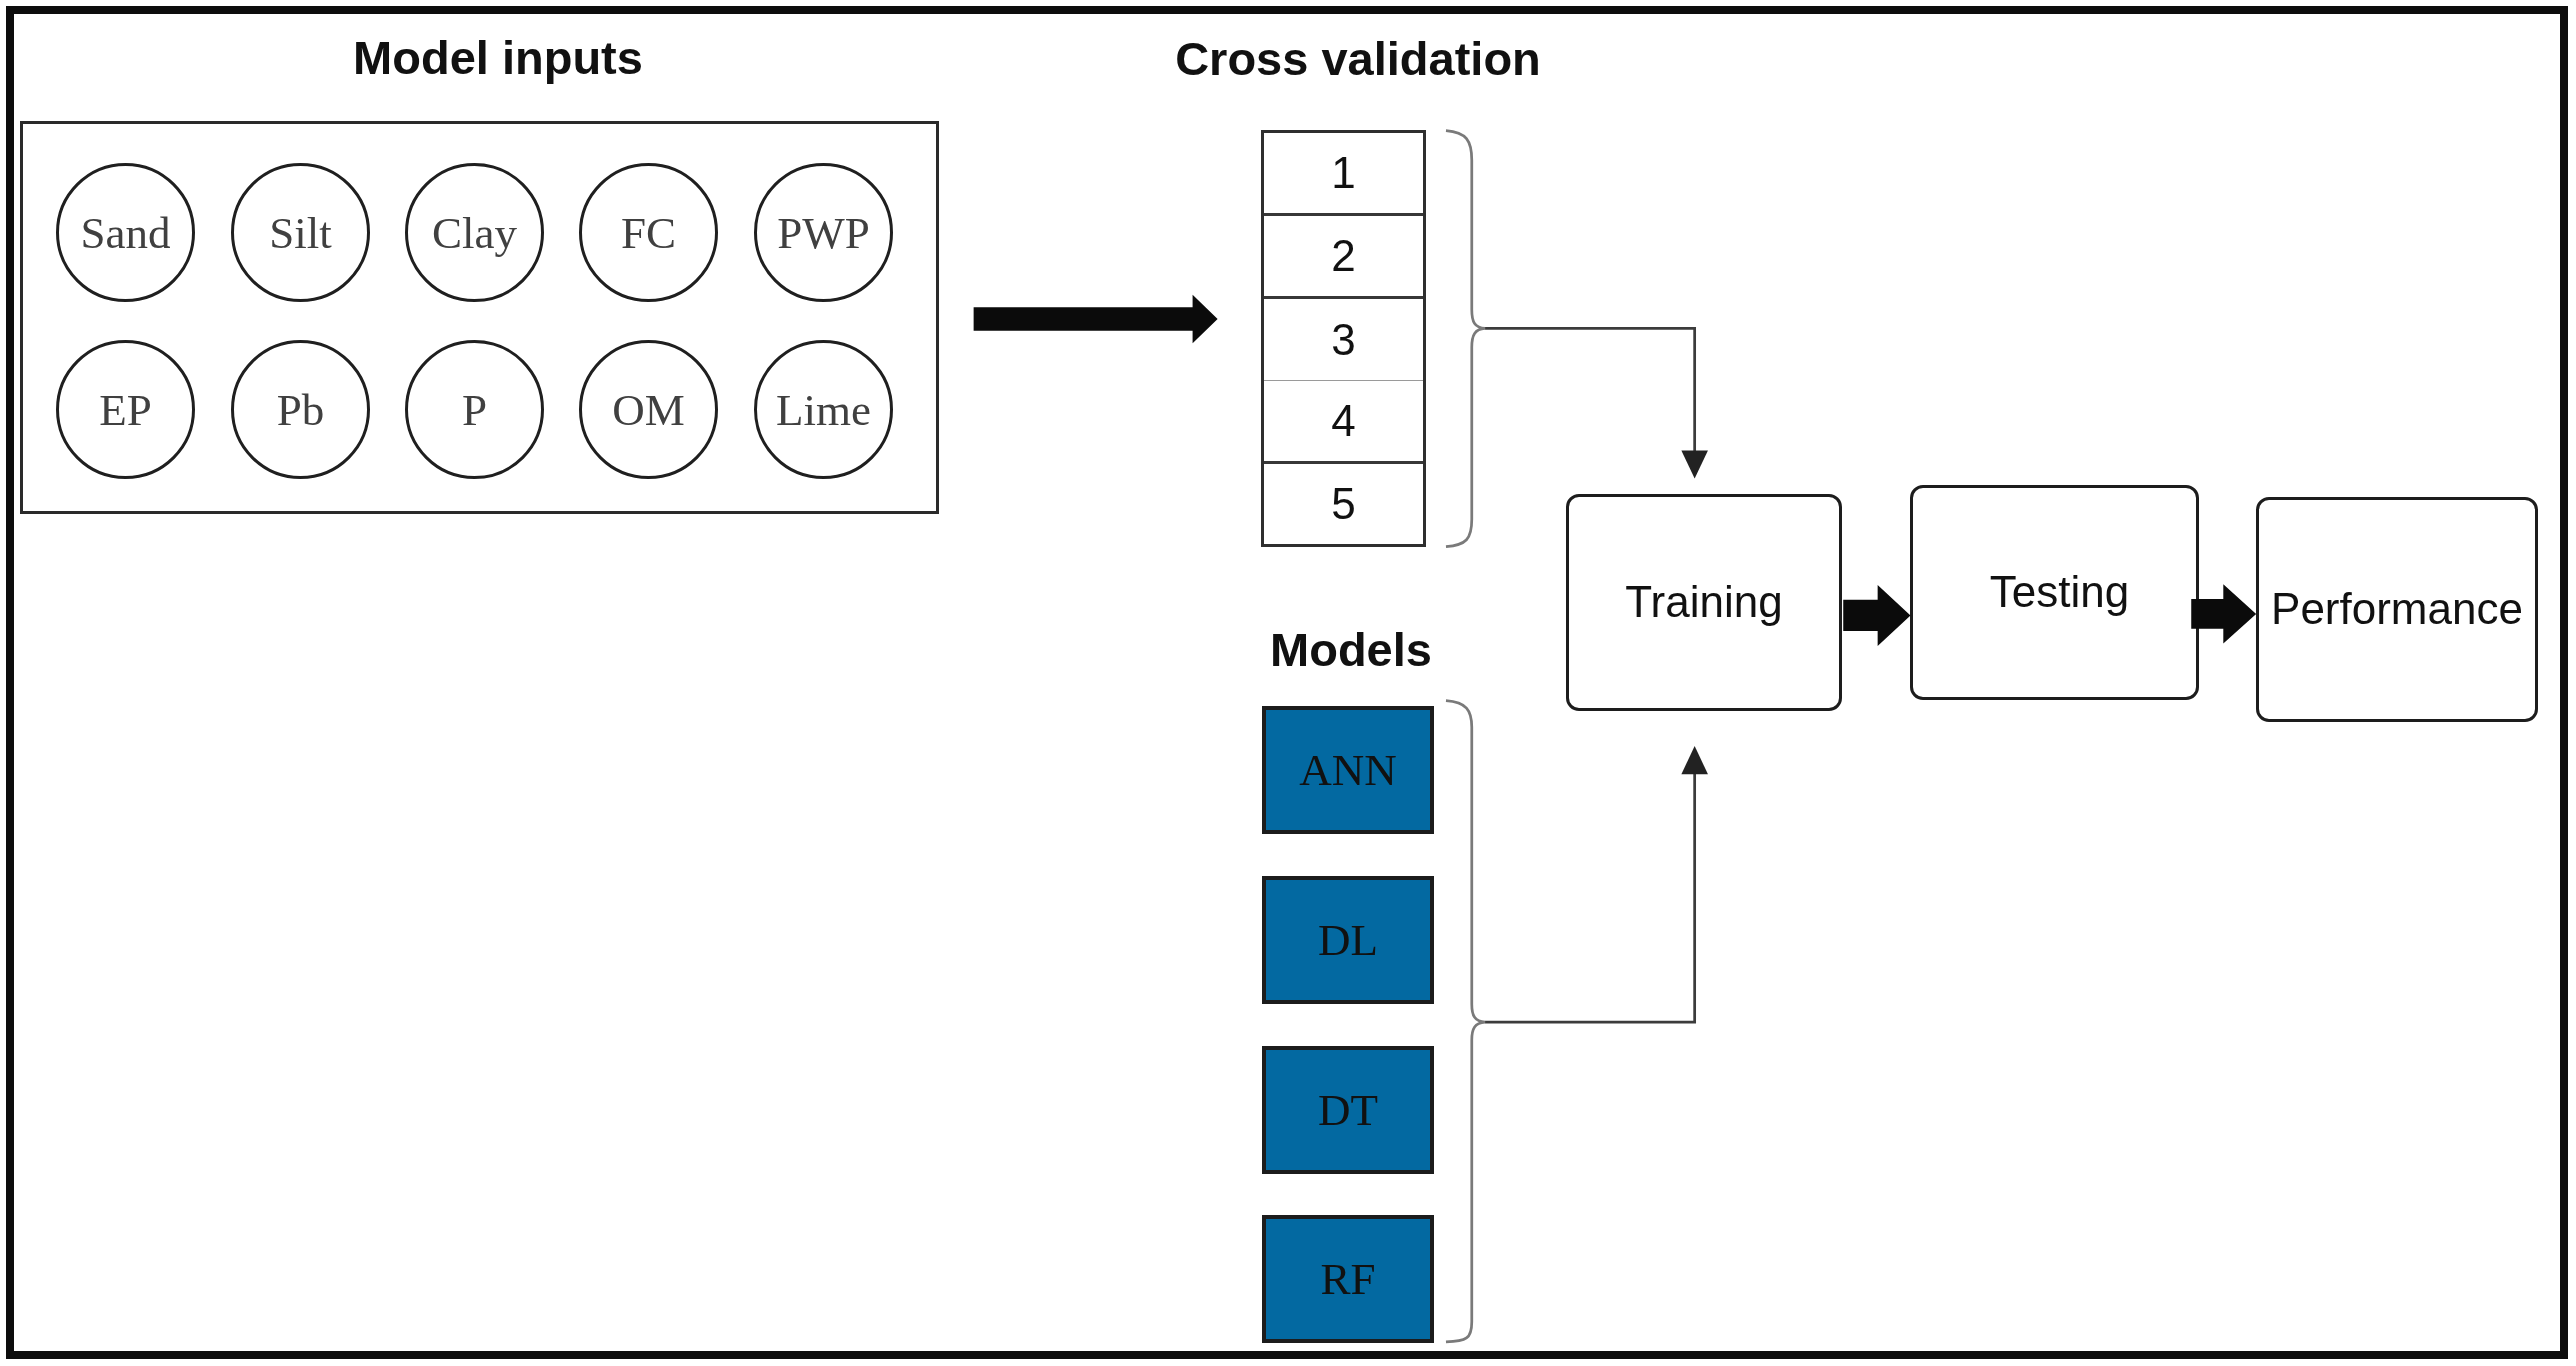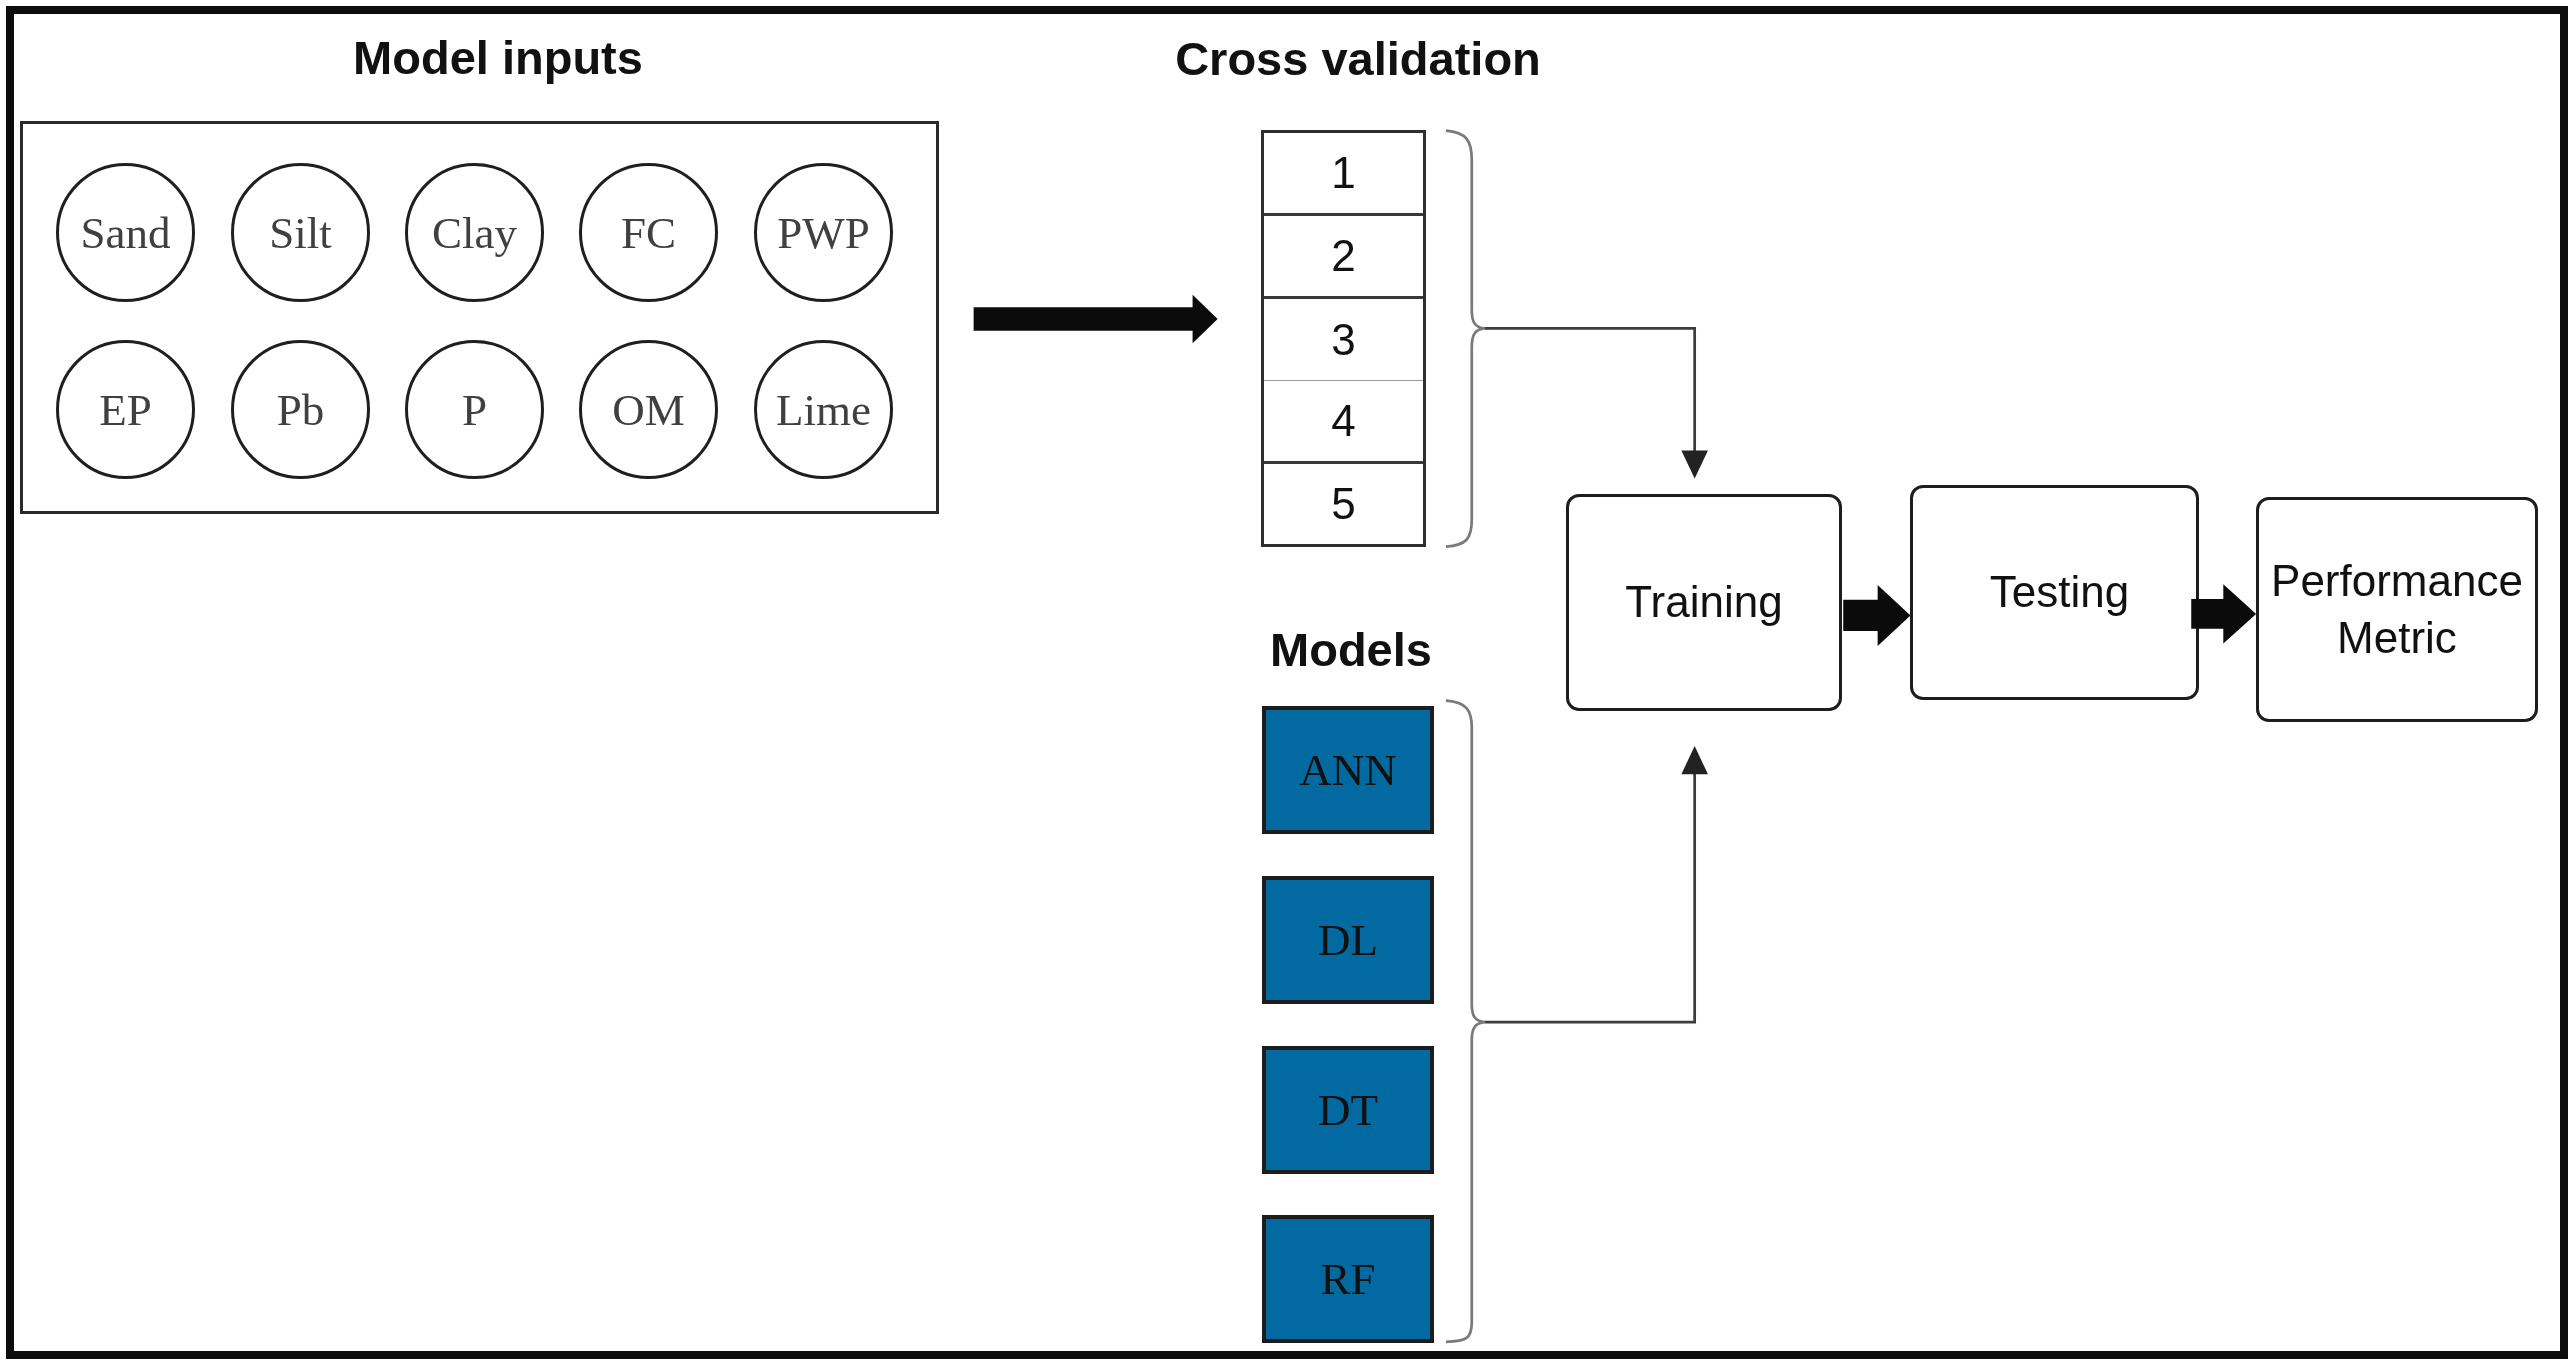--- a/index.html
+++ b/index.html
@@ -57,21 +57,20 @@
 <div class="model-box" style="top:706px;">ANN</div>
 <div class="model-box" style="top:876px;">DL</div>
 <div class="model-box" style="top:1046px;">DT</div>
 <div class="model-box" style="top:1215px;">RF</div>
 
 <div class="round-box" style="left:1566px;top:494px;width:270px;height:211px;">Training</div>
 <div class="round-box" style="left:1910px;top:485px;width:273px;height:209px;padding-left:10px;">Testing</div>
 <div class="round-box" style="left:2256px;top:497px;width:276px;height:219px;">
   <div>
     <div>Performance</div>
-    <div>Metric</div>
   </div>
 </div>
 
 <svg class="layer" viewBox="0 0 3294 1748">
 
   <path d="M1245,393 H1525 V377 L1557,408 L1525,439 V423 H1245 Z" fill="#0b0b0b"></path>
 
   <path d="M2357,767 H2401 V748 L2443,787 L2401,826 V807 H2357 Z" fill="#0b0b0b"></path>
 
   <path d="M2802,766 H2843 V747 L2885,785 L2843,823 V804 H2802 Z" fill="#0b0b0b"></path>

